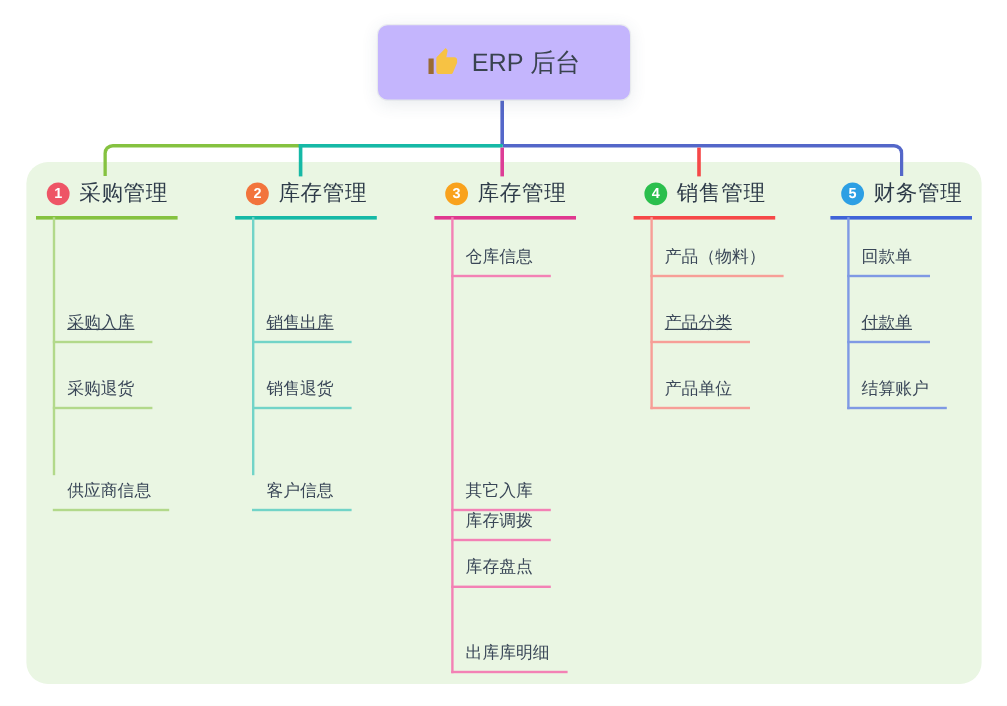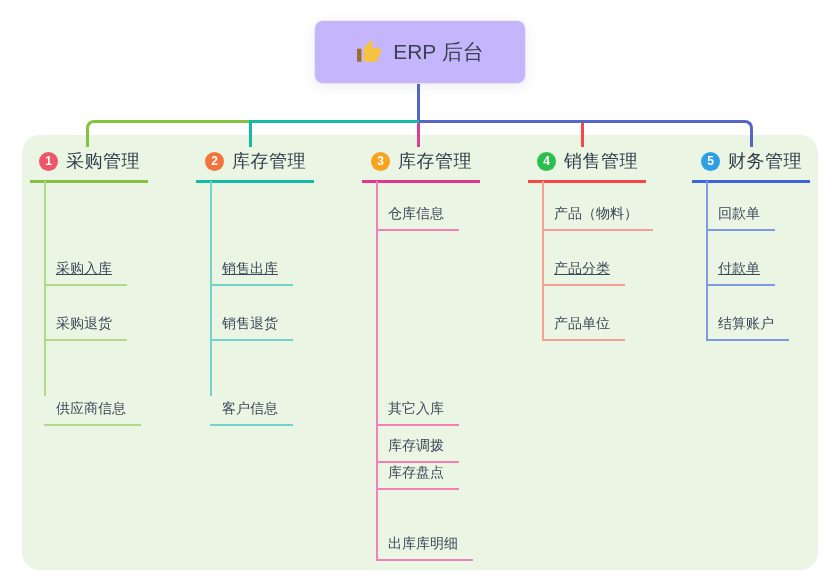--- a/index.html
+++ b/index.html
@@ -58,21 +58,21 @@
   }
   .btitle{font-size:18px;color:#2e3b49;white-space:nowrap;letter-spacing:.5px;}
   .vline{position:absolute;left:14px;top:32px;width:2px;background:var(--child);}
   .v4{height:215px;} .v7{height:380px;} .v3{height:160px;}
   .child{
     position:absolute;left:14px;box-sizing:border-box;
     padding:0 15px 8px 12px;border-bottom:2px solid var(--child);
     font-size:14px;line-height:16px;color:#3a4758;white-space:nowrap;cursor:pointer;
   }
   .r0{top:56px;} .r1{top:111px;text-decoration:underline;} .r2{top:166px;} .r3{top:221px;margin-top:30px;}
-  .r4{top:288px;text-align:right;} .r5{top:315px;} .r6{top:386px;}
+  .r4{top:276px;text-align:right;} .r5{top:315px;} .r6{top:386px;}
 </style>
 </head>
 <body>
 
 <div class="canvas">
 
   <div class="panel" style="background: rgb(234, 246, 227);"></div>
 
   <div class="root-drop" style="background: rgb(84, 103, 201);"></div>
   <div class="trunk-left" style="border-color: rgb(133, 194, 64);"></div>

